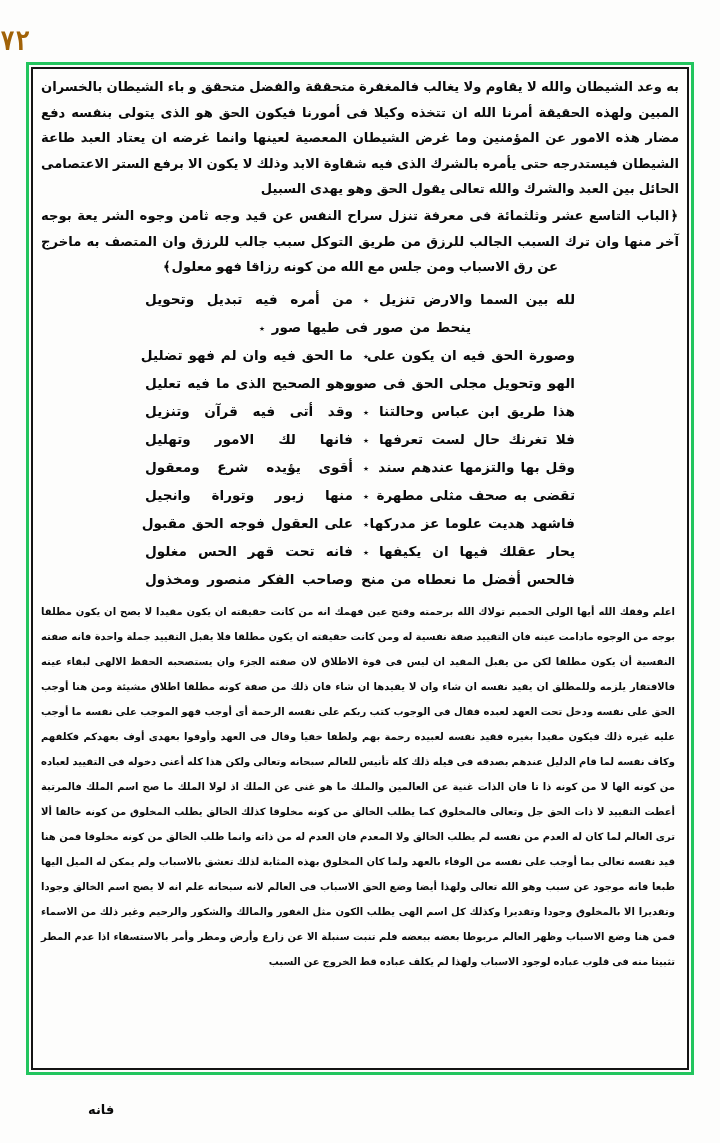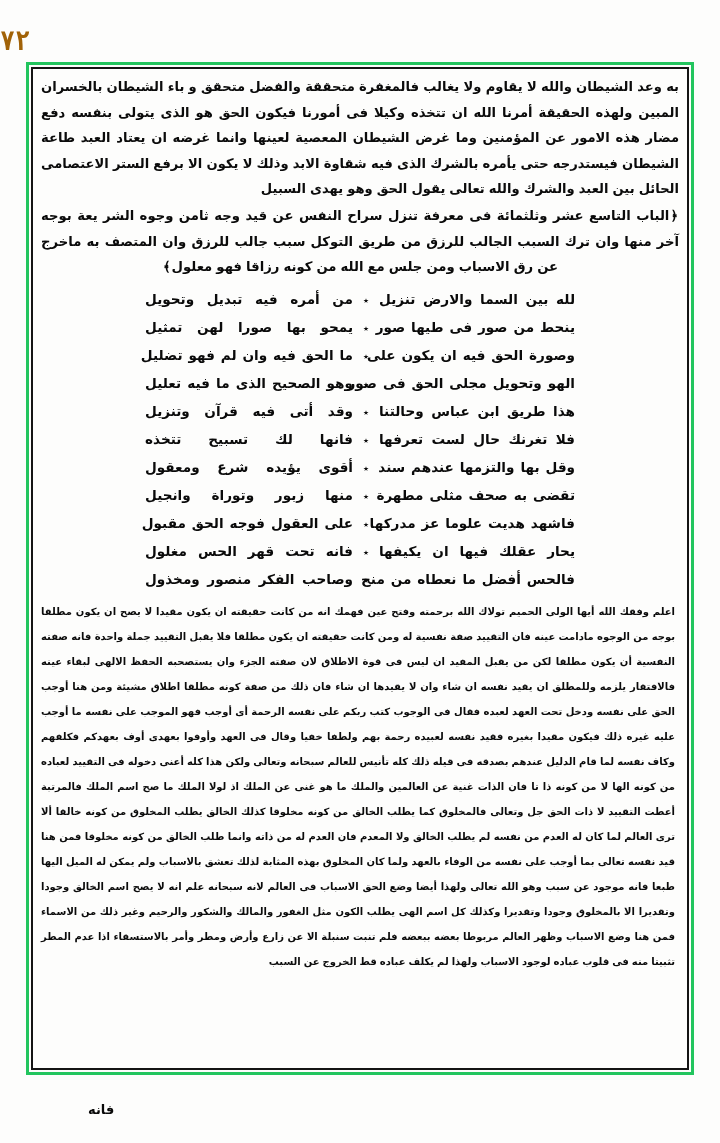--- a/index.html
+++ b/index.html
@@ -163,41 +163,40 @@
 
       <ul class="poem" id="poem-list">
           <li class="verse">
             <span class="hemistich first">لله بين السما والارض تنزيل</span>
             <span class="star">٭</span>
             <span class="hemistich second">من أمره فيه تبديل وتحويل</span>
           </li>
           <li class="verse">
             <span class="hemistich first">ينحط من صور فى طيها صور</span>
             <span class="star">٭</span>
-            <span class="hemistich second">يمحو بها صورا لهن تمثيل</span>
           </li>
           <li class="verse">
             <span class="hemistich first">وصورة الحق فيه ان يكون على</span>
             <span class="star">٭</span>
             <span class="hemistich second">ما الحق فيه وان لم فهو تضليل</span>
           </li>
           <li class="verse">
             <span class="hemistich first">الهو وتحويل مجلى الحق فى صور</span>
             <span class="star">٭</span>
             <span class="hemistich second">وهو الصحيح الذى ما فيه تعليل</span>
           </li>
           <li class="verse">
             <span class="hemistich first">هذا طريق ابن عباس وحالتنا</span>
             <span class="star">٭</span>
             <span class="hemistich second">وقد أتى فيه قرآن وتنزيل</span>
           </li>
           <li class="verse">
             <span class="hemistich first">فلا تغرنك حال لست تعرفها</span>
             <span class="star">٭</span>
-            <span class="hemistich second">فانها لك تسبيح تتخذه</span>
+            <span class="hemistich second">فانها لك الامور وتهليل</span>
           </li>
           <li class="verse">
             <span class="hemistich first">وقل بها والتزمها عندهم سند</span>
             <span class="star">٭</span>
             <span class="hemistich second">أقوى يؤيده شرع ومعقول</span>
           </li>
           <li class="verse">
             <span class="hemistich first">تقضى به صحف مثلى مطهرة</span>
             <span class="star">٭</span>
             <span class="hemistich second">منها زبور وتوراة وانجيل</span>

